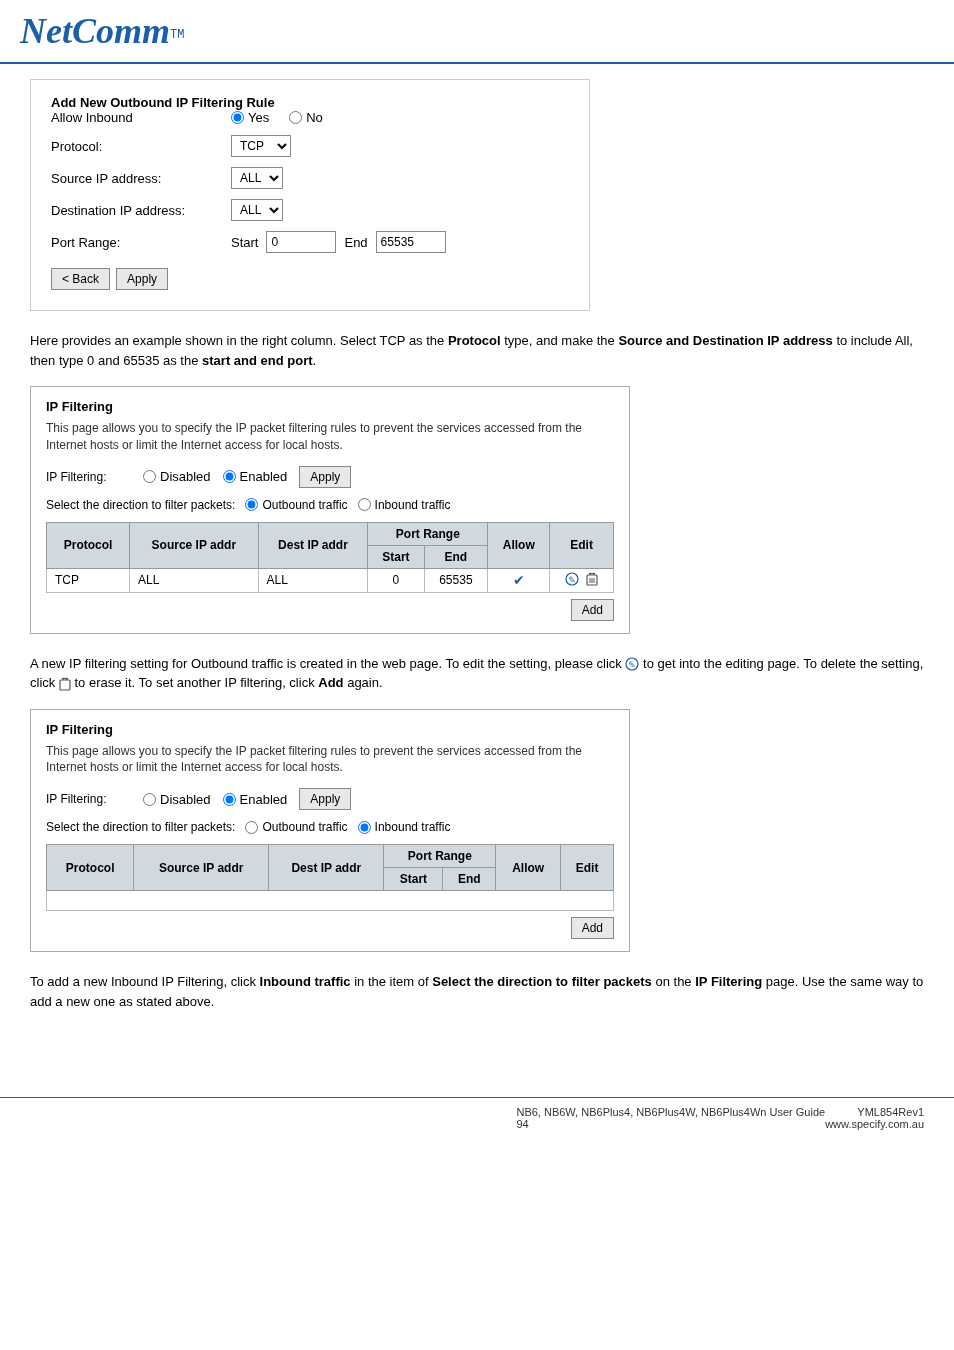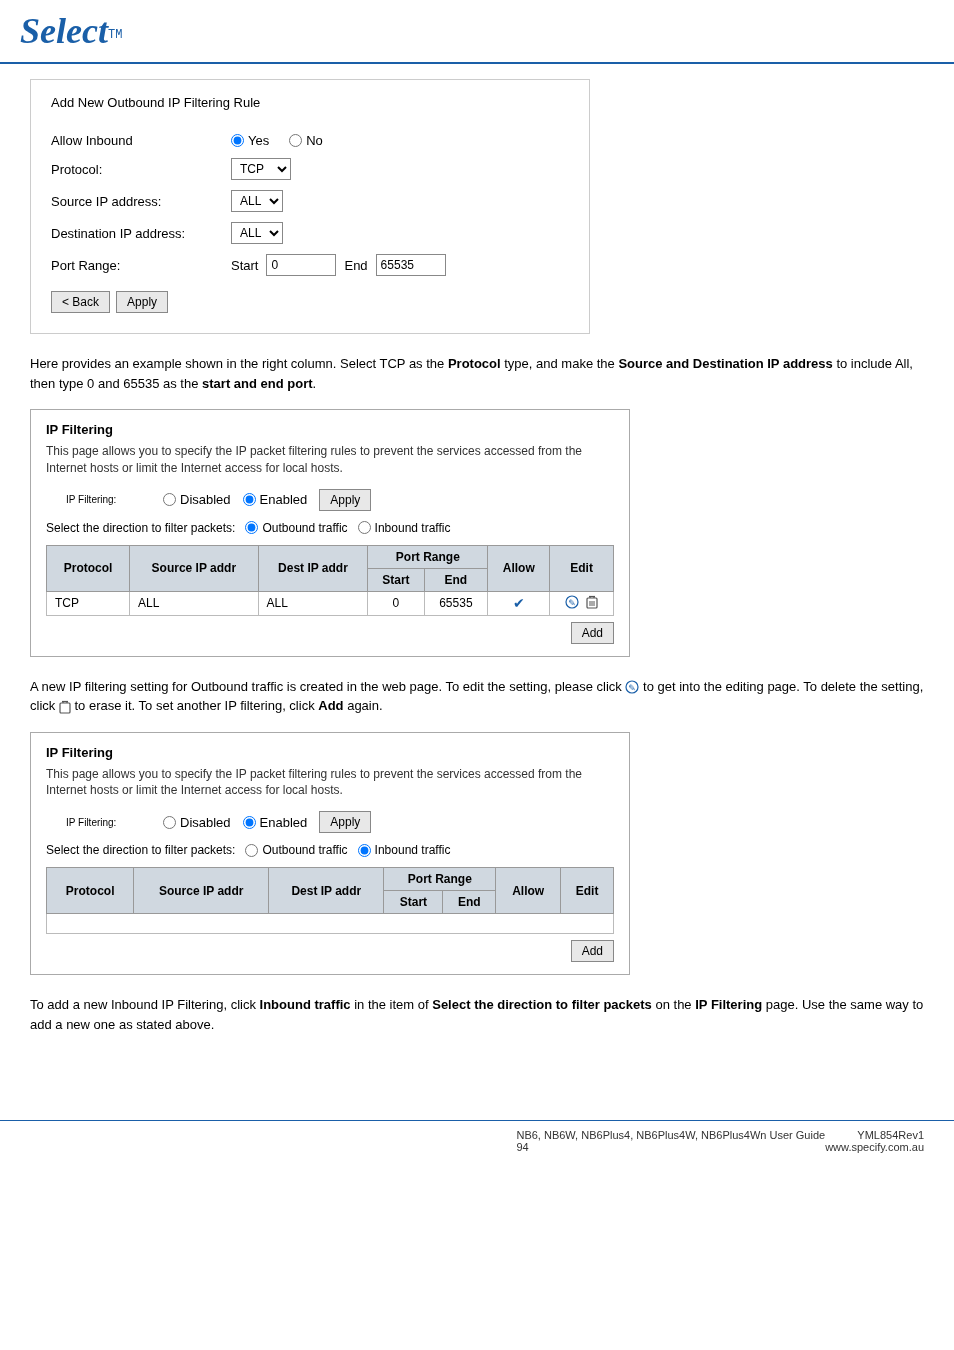--- a/index.html
+++ b/index.html
@@ -34,23 +34,23 @@
       padding: 15px 30px 30px 30px;
     }
     
     .form-section {
       border: 1px solid #ccc;
       padding: 15px 20px 20px 20px;
       margin-bottom: 20px;
       max-width: 560px;
     }
     .form-section-title {
-      font-weight: normal;
+      font-weight: bold;
       font-size: 13px;
-      margin-bottom: 23px;
+      margin-bottom: 0;
     }
     .form-row {
       display: flex;
       align-items: center;
       margin-bottom: 10px;
     }
     .form-label {
       width: 180px;
       font-size: 13px;
       color: #000;
@@ -123,23 +123,22 @@
       margin-bottom: 12px;
       line-height: 1.4;
     }
     .ip-filter-row {
       display: flex;
       align-items: center;
       gap: 12px;
       margin-bottom: 10px;
     }
     .ip-filter-label {
-      font-size: 10px;
+      font-size: 12px;
       min-width: 85px;
-      margin-left: 20px;
     }
     .direction-row {
       display: flex;
       align-items: flex-start;
       gap: 10px;
       margin-bottom: 10px;
       font-size: 12px;
     }
     
     table.filter-table {
@@ -187,21 +186,21 @@
       display: inline-flex;
       align-items: center;
       gap: 4px;
     }
   </style>
 </head>
 <body>
 
 <div class="header">
   <div>
-    <span class="logo-text">Select</span><span class="logo-tm">TM</span>
+    <span class="logo-text">NetComm</span><span class="logo-tm">TM</span>
   </div>
 </div>
 
 <div class="main-content">
 
   <div class="form-section">
     <div class="form-section-title">Add New Outbound IP Filtering Rule</div>
 
     <div class="form-row">
       <div class="form-label">Allow Inbound</div>

